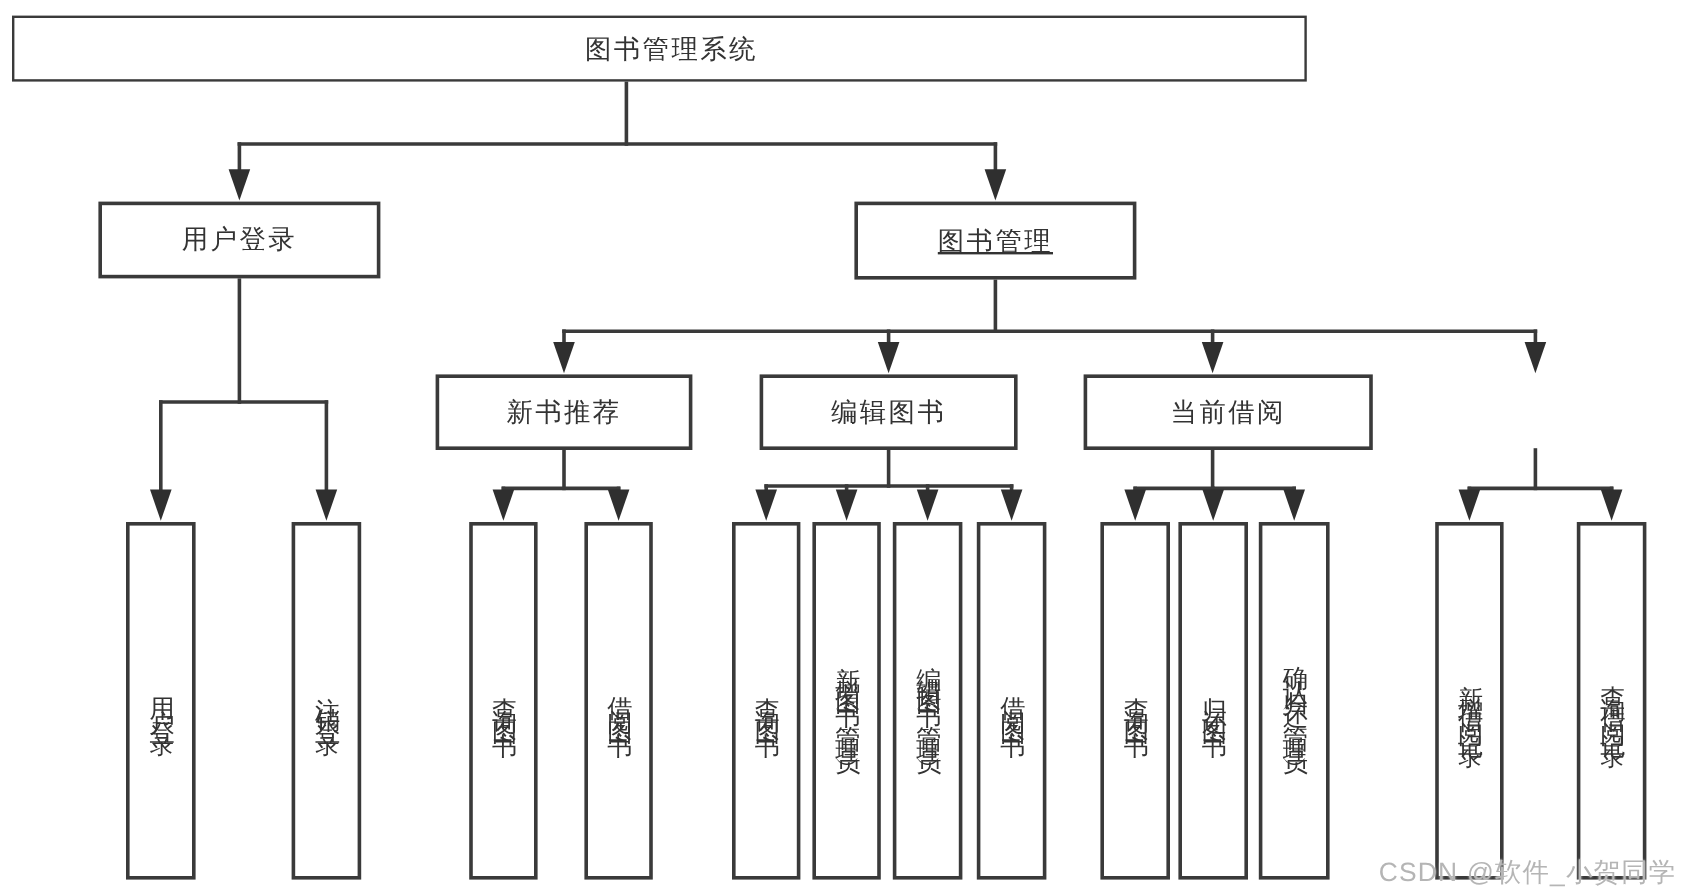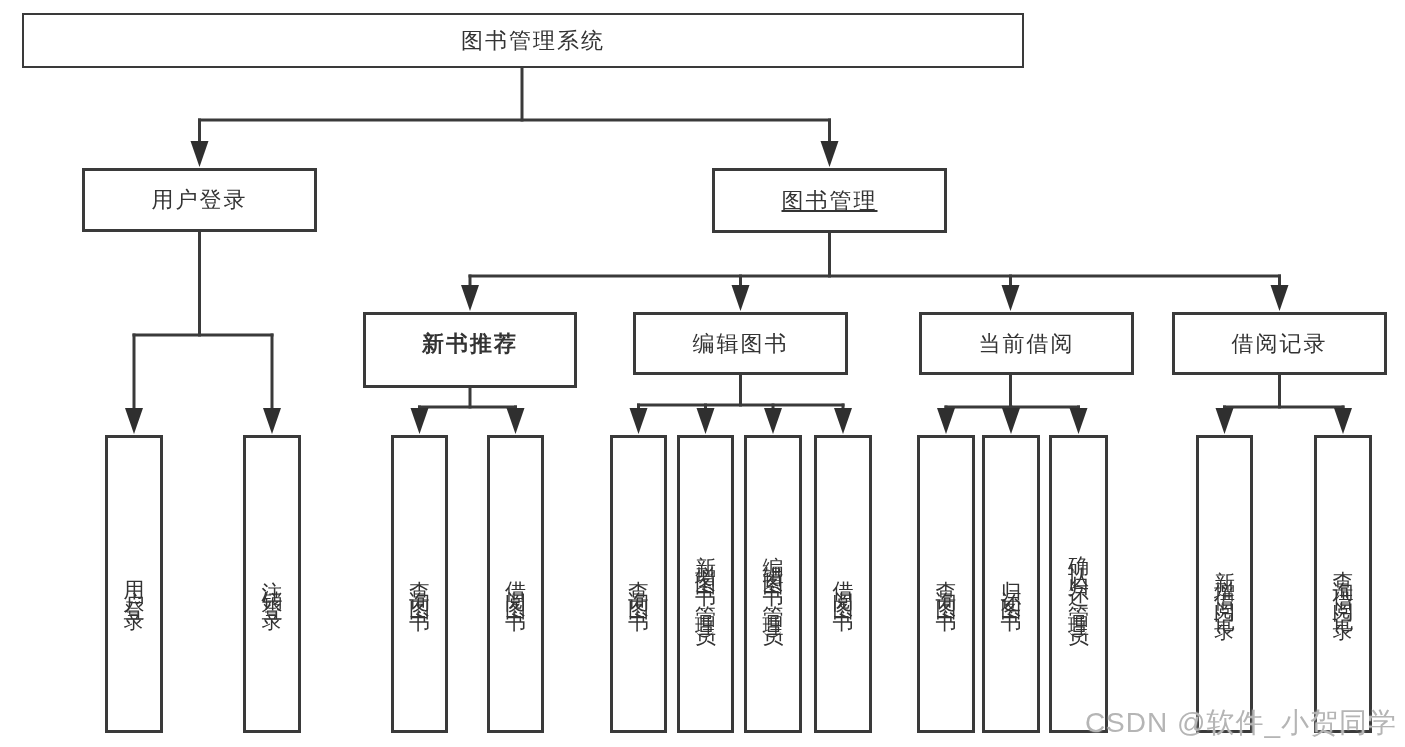--- a/index.html
+++ b/index.html
@@ -39,21 +39,21 @@
     font-size: 21px;
     letter-spacing: 10px;
     display: flex;
     align-items: center;
     justify-content: center;
   }
   .watermark {
     position: absolute;
     right: 8px;
     bottom: 5px;
-    font-size: 28px;
+    font-size: 22px;
     color: #b5b5b5;
     letter-spacing: 1px;
     z-index: 2;
     text-shadow: 0 0 2px #ffffff;
   }
 </style>
 </head>
 <body>
 
 <div id="canvas">
@@ -106,29 +106,28 @@
       <line x1="1078.5" y1="407" x2="1078.5" y2="411" stroke="#3a3a3a" stroke-width="3" stroke-linecap="square"></line>
       <polygon points="1069.5,408 1087.5,408 1078.5,434" fill="#2f2f2f"></polygon>
       <line x1="1279.5" y1="375" x2="1279.5" y2="407" stroke="#3a3a3a" stroke-width="3" stroke-linecap="square"></line>
       <line x1="1224.5" y1="407" x2="1343" y2="407" stroke="#3a3a3a" stroke-width="3" stroke-linecap="square"></line>
       <line x1="1224.5" y1="407" x2="1224.5" y2="411" stroke="#3a3a3a" stroke-width="3" stroke-linecap="square"></line>
       <polygon points="1215.5,408 1233.5,408 1224.5,434" fill="#2f2f2f"></polygon>
       <line x1="1343" y1="407" x2="1343" y2="411" stroke="#3a3a3a" stroke-width="3" stroke-linecap="square"></line>
       <polygon points="1334,408 1352,408 1343,434" fill="#2f2f2f"></polygon>
     </svg>
 
-  <div class="box h root" style="left:22px; top:13px; width:1002px; height:55px; line-height:51px;padding-left:20px;">图书管理系统</div>
+  <div class="box h root" style="left:10px; top:13px; width:1079px; height:55px; line-height:51px;padding-left:20px;">图书管理系统</div>
 
   <div class="box h" style="left:82px; top:168px; width:235px; height:64px; line-height:58px;">用户登录</div>
   <div class="box h" style="left:712px; top:168px; width:235px; height:65px; line-height:59px;text-decoration:underline;">图书管理</div>
 
-  <div class="box h" style="left:363px; top:312px; width:214px; height:76px; line-height:57px;font-weight:bold;">新书推荐</div>
+  <div class="box h" style="left:363px; top:312px; width:214px; height:63px; line-height:57px;">新书推荐</div>
   <div class="box h" style="left:633px; top:312px; width:215px; height:63px; line-height:57px;">编辑图书</div>
-  <div class="box h" style="left:903px; top:312px; width:215px; height:63px; line-height:57px;margin-left:16px;">当前借阅</div>
-  <div class="box h" style="left:1172px; top:312px; width:215px; height:63px; line-height:57px;">借阅记录</div>
+  <div class="box h" style="left:903px; top:312px; width:241px; height:63px; line-height:57px;">当前借阅</div>
 
   <div class="box v" style="left:105px; top:435px; width:58px; height:298px;">用户登录</div>
   <div class="box v" style="left:243px; top:435px; width:58px; height:298px;">注销登录</div>
 
   <div class="box v" style="left:391px; top:435px; width:57px; height:298px;">查询图书</div>
   <div class="box v" style="left:487px; top:435px; width:57px; height:298px;">借阅图书</div>
 
   <div class="box v" style="left:610px; top:435px; width:57px; height:298px;">查询图书</div>
   <div class="box v" style="left:677px; top:435px; width:57px; height:298px;">新增图书（管理员）</div>
   <div class="box v" style="left:744px; top:435px; width:58px; height:298px;">编辑图书（管理员）</div>

